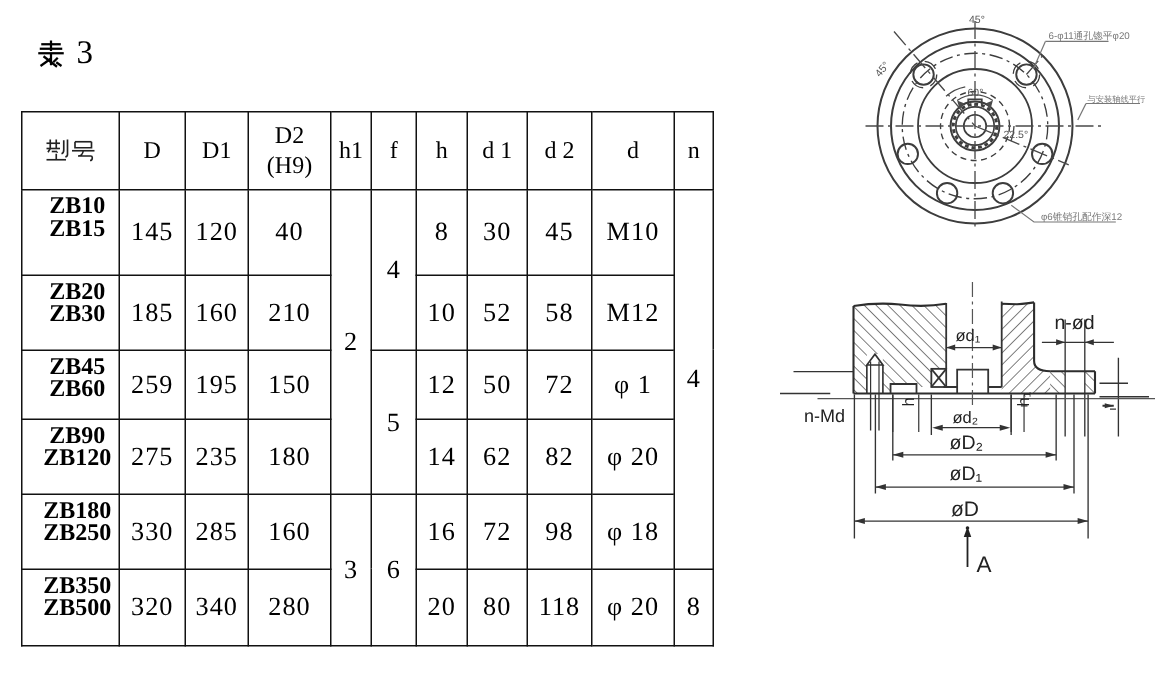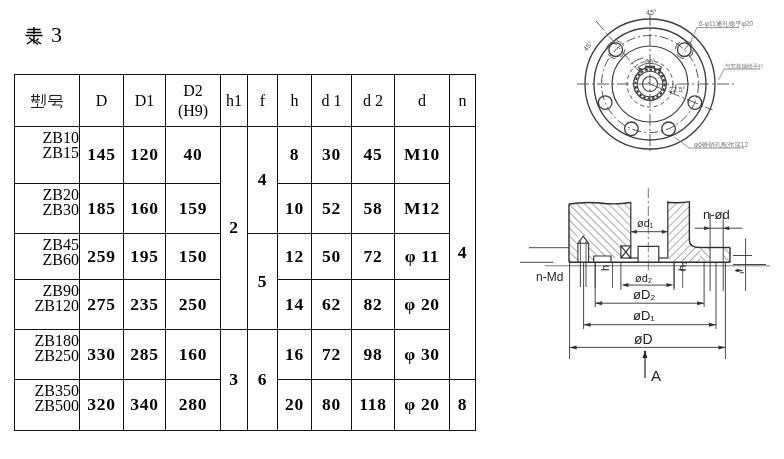--- a/index.html
+++ b/index.html
@@ -1,21 +1,21 @@
 <!DOCTYPE html>
 <html><head>
 <meta charset="utf-8">
 <style>
   html,body{margin:0;padding:0;background:#fff;width:784px;height:459px;overflow:hidden;}
   #page{position:relative;width:784px;height:459px;font-family:"Liberation Serif",serif;}
   table{border-collapse:collapse;table-layout:fixed;position:absolute;left:14px;top:74px;}
   td{border:1.6px solid #111;text-align:center;vertical-align:middle;padding:0;
      font-size:16px;color:#000;line-height:1.25;}
-  td.model{text-align:right;padding-left:9px;font-weight:normal;vertical-align:top;padding-top:3px;line-height:0.94;}
-  td.v{font-weight:bold;font-size:17.5px;letter-spacing:0.7px;}
+  td.model{text-align:center;padding-left:9px;font-weight:bold;vertical-align:top;padding-top:3px;line-height:0.94;}
+  td.v{font-weight:normal;font-size:17.5px;letter-spacing:0.7px;}
   td.hd{font-weight:normal;font-size:16px;}
   svg{position:absolute;left:0;top:0;}
 </style>
 </head>
 <body>
 <div id="page">
 
 <div style="position:absolute;left:24px;top:26px;font-size:18px;color:#000;">
 <svg width="20" height="20" style="position:relative;top:0;left:0" viewBox="0 0 20 20">
         <g stroke="#000" stroke-width="1.5" fill="none">
@@ -92,61 +92,61 @@
  <td class="v">30</td>
           <td class="v">45</td>
           <td class="v">M10</td>
           <td class="v" rowspan="5">4</td>
 </tr>
 
 <tr style="height:49.5px">
  <td class="model">ZB20<br>ZB30</td>
           <td class="v">185</td>
           <td class="v">160</td>
-          <td class="v">159</td>
+          <td class="v">210</td>
  <td class="v">10</td>
           <td class="v">52</td>
           <td class="v">58</td>
           <td class="v">M12</td>
 </tr>
 
 <tr style="height:46.5px">
  <td class="model">ZB45<br>ZB60</td>
           <td class="v">259</td>
           <td class="v">195</td>
           <td class="v">150</td>
  <td class="v" rowspan="2">5</td>
           <td class="v">12</td>
           <td class="v">50</td>
           <td class="v">72</td>
- <td class="v">φ 11</td>
+ <td class="v">φ 1</td>
 </tr>
 
 <tr style="height:50px">
  <td class="model">ZB90<br>ZB120</td>
           <td class="v">275</td>
           <td class="v">235</td>
-          <td class="v">250</td>
+          <td class="v">180</td>
  <td class="v">14</td>
           <td class="v">62</td>
           <td class="v">82</td>
           <td class="v">φ 20</td>
 </tr>
 
 <tr style="height:49.5px">
  <td class="model">ZB180<br>ZB250</td>
           <td class="v">330</td>
           <td class="v">285</td>
           <td class="v">160</td>
  <td class="v" rowspan="2">3</td>
           <td class="v" rowspan="2">6</td>
           <td class="v">16</td>
  <td class="v">72</td>
           <td class="v">98</td>
-          <td class="v">φ 30</td>
+          <td class="v">φ 18</td>
 </tr>
 
 <tr style="height:51.5px">
  <td class="model">ZB350<br>ZB500</td>
           <td class="v">320</td>
           <td class="v">340</td>
           <td class="v">280</td>
  <td class="v">20</td>
           <td class="v">80</td>
           <td class="v">118</td>

